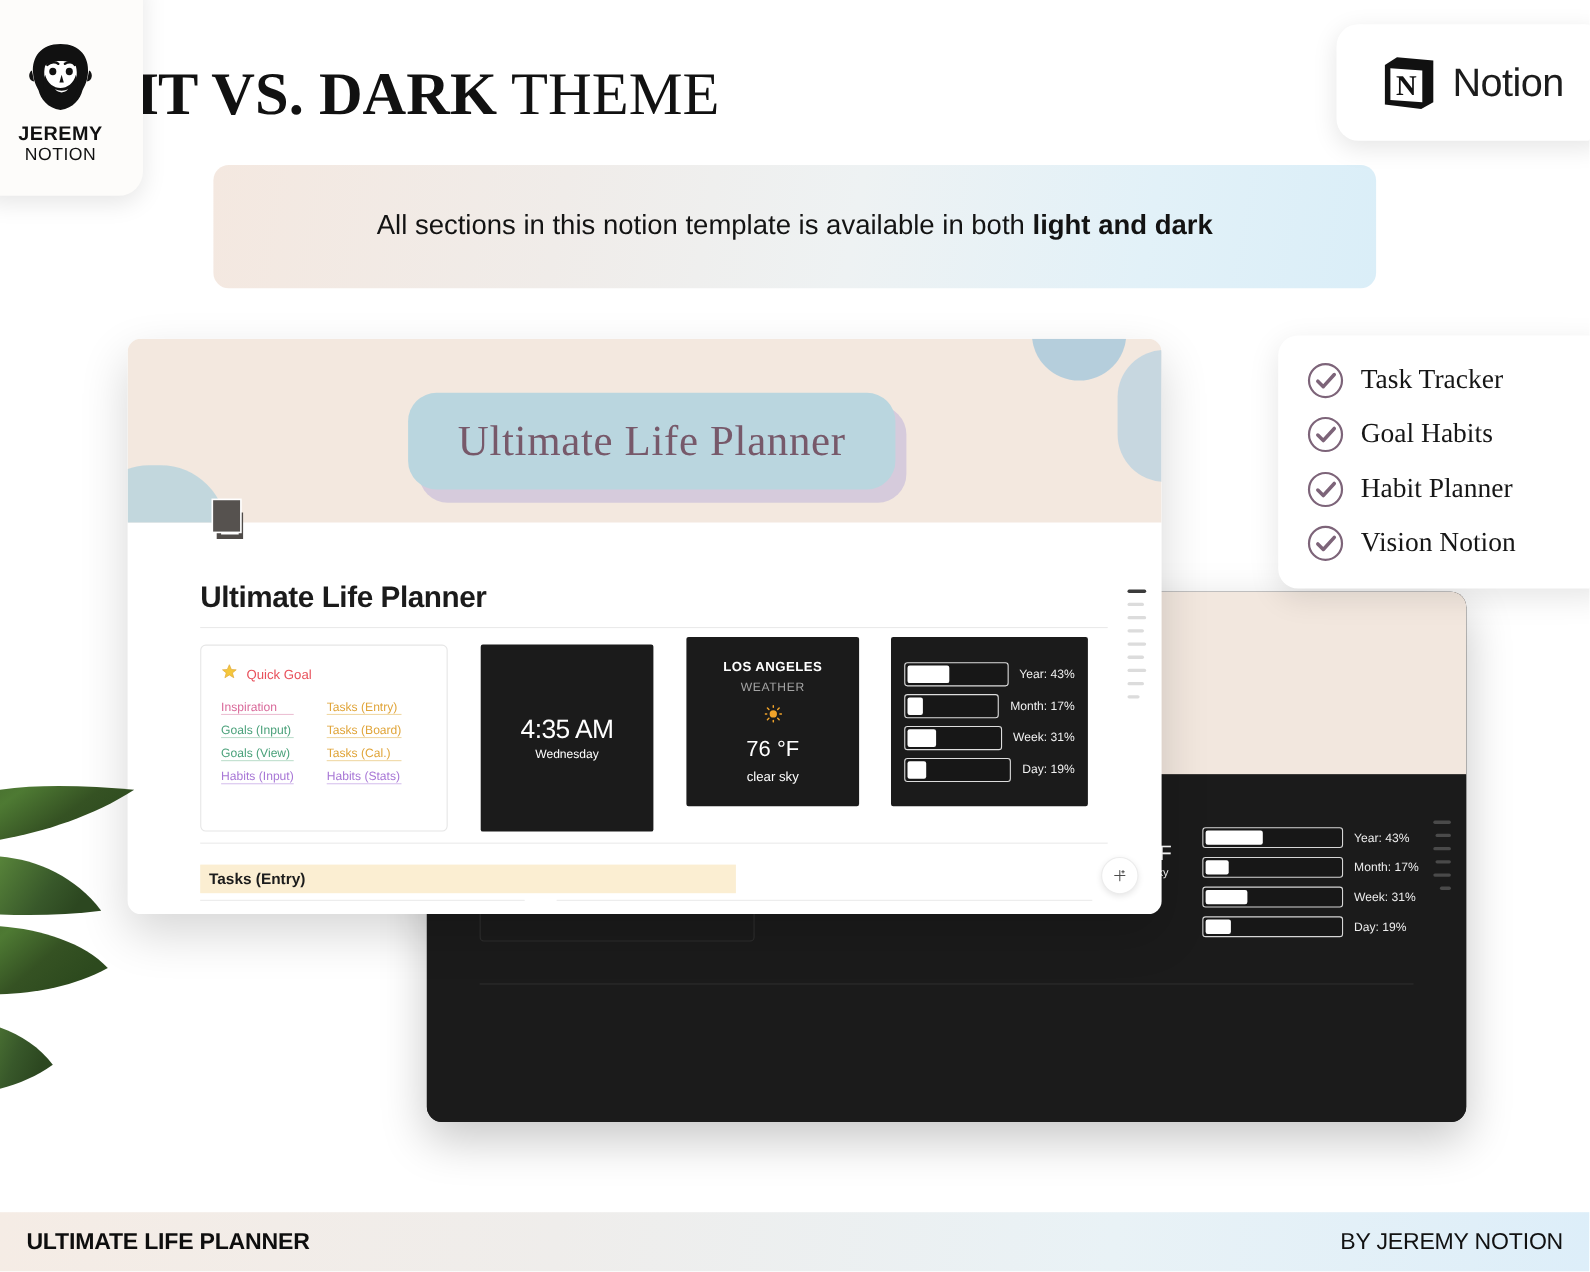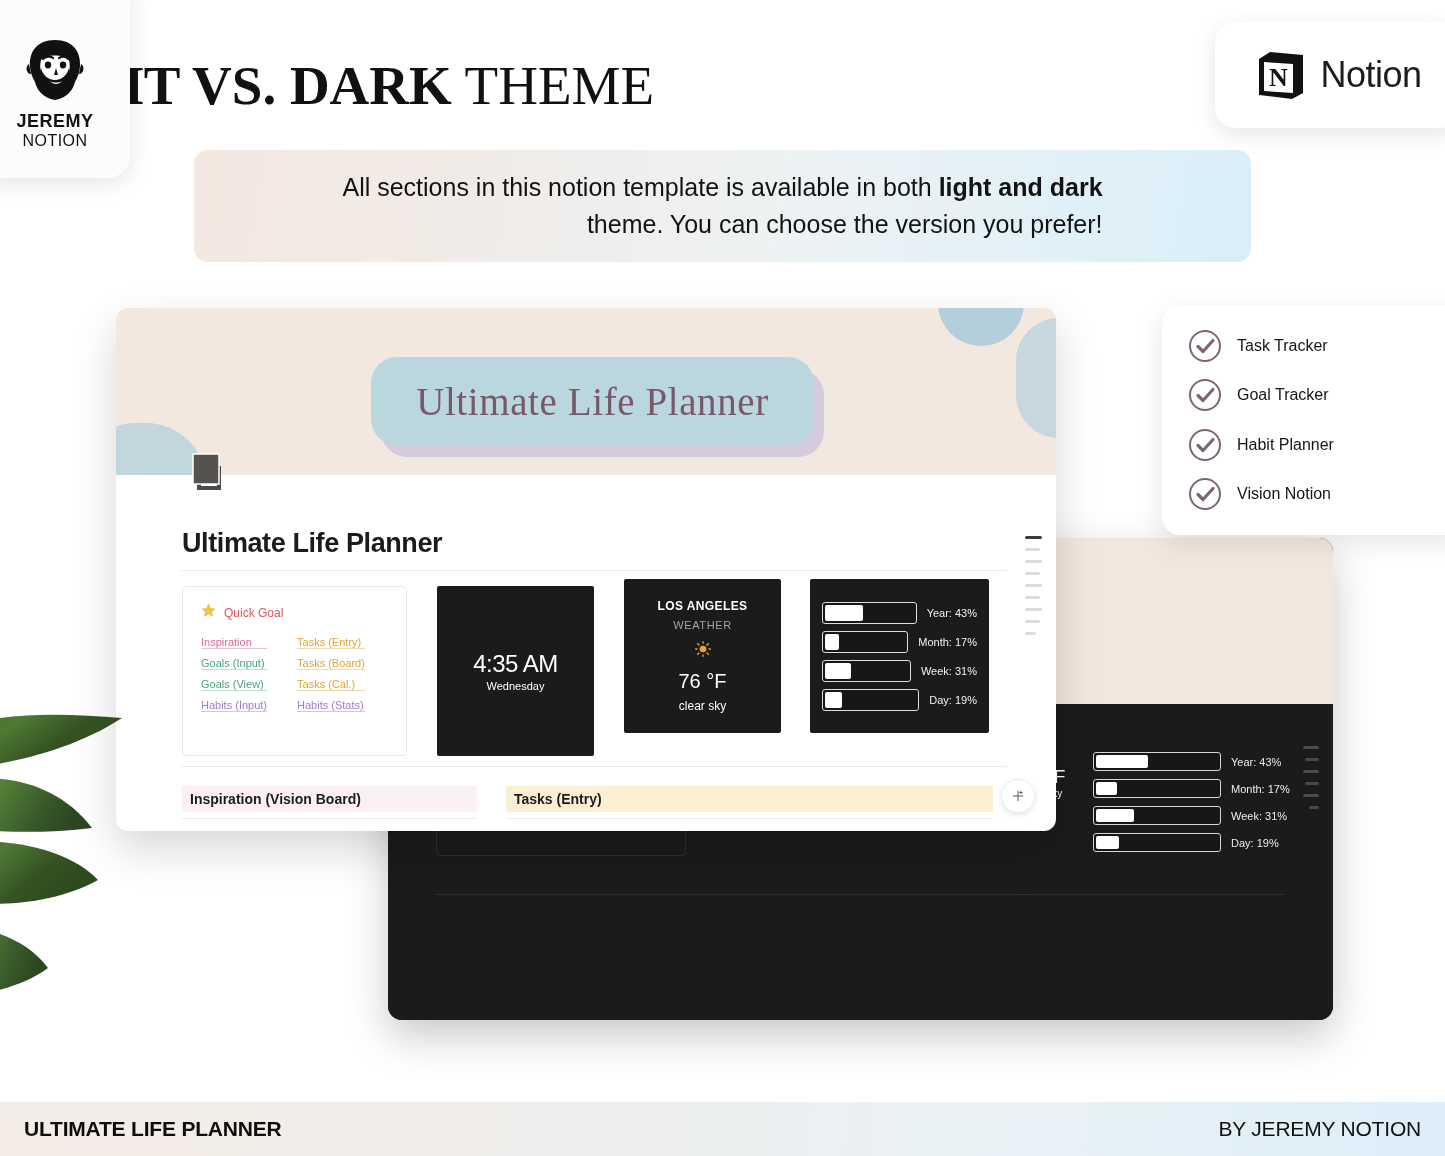--- a/index.html
+++ b/index.html
@@ -81,22 +81,22 @@
     background: #ffffff;
     border-radius: 18px;
     box-shadow: 0 8px 28px rgba(0,0,0,.10);
     padding: 24px 0 24px 26px;
     display: flex; flex-direction: column; justify-content: space-between;
     z-index: 30;
   }
   .chk-row { display: flex; align-items: center; gap: 15px; }
   .chk-mark { width: 34px; height: 34px; flex: 0 0 34px; }
   .chk-label {
-    font-family: Liberation Sans, sans-serif;
-    font-size: 16px; color: #161616; text-align: right;
+    font-family: Liberation Serif, serif;
+    font-size: 25px; color: #161616; text-align: right;
   }
 
   
   .card-dark {
     position: absolute; left: 388px; top: 538px;
     width: 945px; height: 482px;
     background: #1b1b1b;
     border-radius: 14px;
     box-shadow: 0 16px 42px rgba(0,0,0,.22);
     overflow: hidden;
@@ -458,21 +458,20 @@
       <div class="lt-pbar">
           <div class="lt-pfill" style="width:19%"></div>
         </div>
       <div class="lt-plabel">Day: 19%</div>
     </div>
   </div>
 
   <div class="lt-rule" style="left:66px;width:825px;top:458px;"></div>
 
   <div class="lt-banner-row">
-    <div class="lt-bbar" style="background:#fdf0f5;width:295px">Inspiration (Vision Board)</div>
     <div class="lt-bbar" style="background:#fbeed2;width:487px">Tasks (Entry)</div>
   </div>
   <div class="lt-bbar-under" style="left:66px;width:295px;top:510px;"></div>
   <div class="lt-bbar-under" style="left:390px;width:487px;top:510px;"></div>
 
   <div class="lt-toc">
     <span class="active" style="width:17px"></span>
     <span style="width:15px"></span>
     <span style="width:17px"></span>
     <span style="width:15px"></span>
@@ -545,42 +544,41 @@
   <div class="notion-word">Notion</div>
 </div>
 
 <div class="page-title">
   <span class="b">LIGHT VS. DARK</span><span class="n"> THEME</span>
 </div>
 
 <div class="banner">
   <div class="banner-text">
     <span>All sections in this notion template is available in both </span><b>light and dark</b><br>
-    <span>theme. You can choose the version you prefer!</span>
   </div>
 </div>
 
 <div class="checklist">
   <div class="chk-row">
     <span class="chk-mark">
       <svg width="34" height="34" viewBox="0 0 34 34">
           <circle cx="17" cy="17" r="15" fill="none" stroke="#7d6479" stroke-width="2"></circle>
           <path d="M10 17.5 L15 22.5 L25 11.5" fill="none" stroke="#7d6479" stroke-width="3.2" stroke-linecap="round" stroke-linejoin="round"></path>
         </svg>
     </span>
     <span class="chk-label">Task Tracker</span>
   </div>
   <div class="chk-row">
     <span class="chk-mark">
       <svg width="34" height="34" viewBox="0 0 34 34">
           <circle cx="17" cy="17" r="15" fill="none" stroke="#7d6479" stroke-width="2"></circle>
           <path d="M10 17.5 L15 22.5 L25 11.5" fill="none" stroke="#7d6479" stroke-width="3.2" stroke-linecap="round" stroke-linejoin="round"></path>
         </svg>
     </span>
-    <span class="chk-label">Goal Tracker</span>
+    <span class="chk-label">Goal Habits</span>
   </div>
   <div class="chk-row">
     <span class="chk-mark">
       <svg width="34" height="34" viewBox="0 0 34 34">
           <circle cx="17" cy="17" r="15" fill="none" stroke="#7d6479" stroke-width="2"></circle>
           <path d="M10 17.5 L15 22.5 L25 11.5" fill="none" stroke="#7d6479" stroke-width="3.2" stroke-linecap="round" stroke-linejoin="round"></path>
         </svg>
     </span>
     <span class="chk-label">Habit Planner</span>
   </div>

